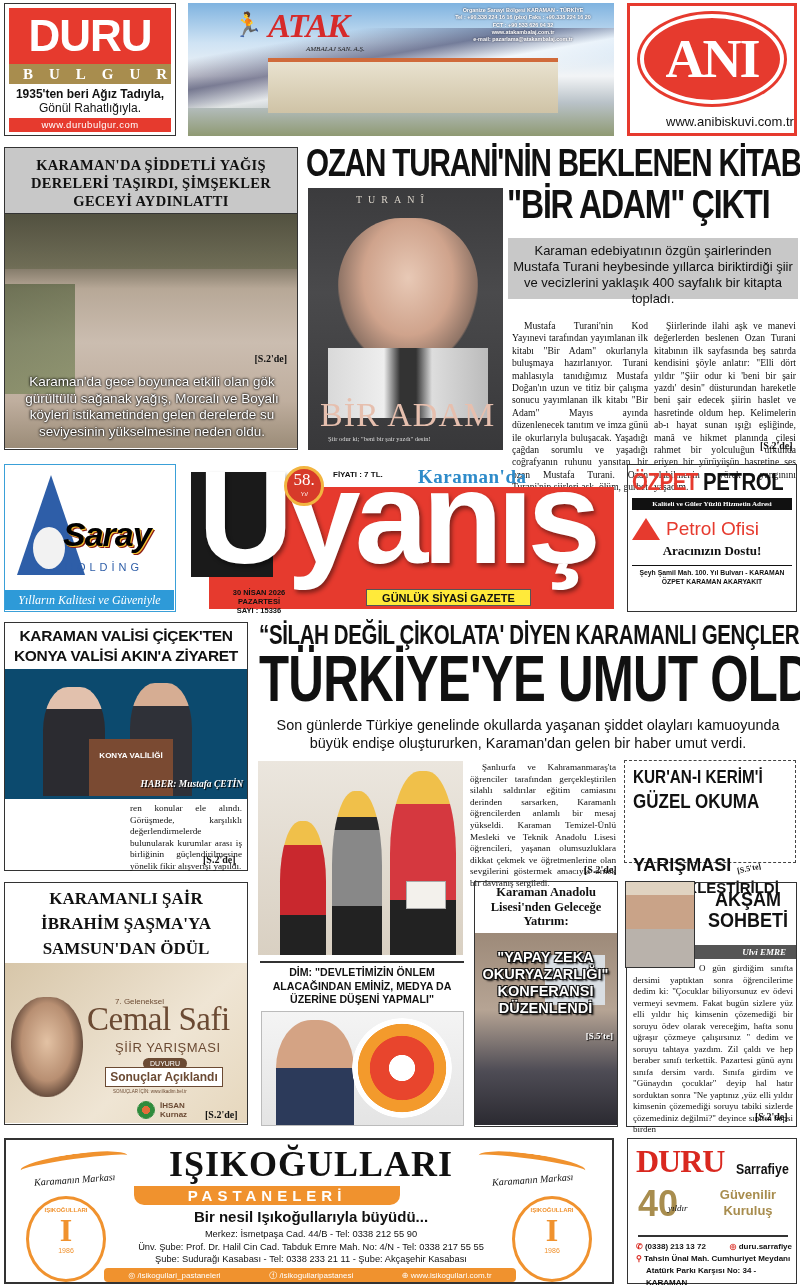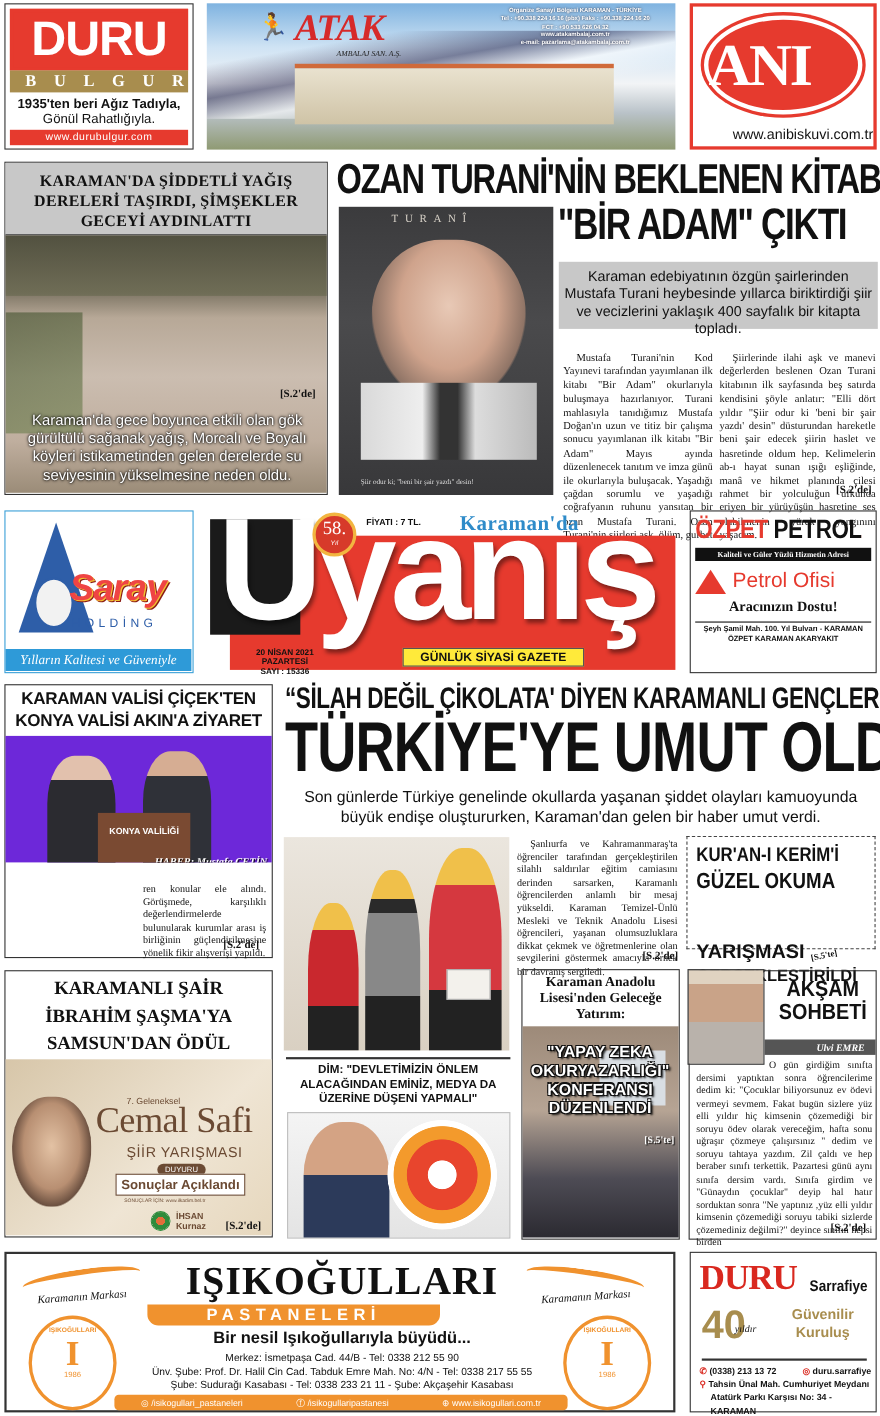--- a/index.html
+++ b/index.html
@@ -34,21 +34,21 @@
   <div class="abs center" style="left:240px;top:4px;width:190px;color:#fff;font-size:5.4px;line-height:7.3px;font-weight:bold;text-shadow:0 0 2px #223;">
     <div>Organize Sanayi Bölgesi KARAMAN - TÜRKİYE</div>
     <div>Tel : +90.338 224 16 16 (pbx)  Faks : +90.338 224 16 20</div>
     <div>FCT : +90 533 626 04 32</div>
     <div>www.atakambalaj.com.tr</div>
     <div>e-mail: pazarlama@atakambalaj.com.tr</div>
   </div>
 </div>
 
 <div class="abs" style="left:627px;top:3px;width:170px;height:133px;border:3px solid #e63a2e;">
-  <div class="abs" style="left:10px;top:8px;width:144px;height:90px;border-radius:50%;background:#e63a2e;border:4px solid #fff;box-shadow:0 0 0 3px #e63a2e;display:flex;align-items:center;justify-content:flex-start;">
+  <div class="abs" style="left:10px;top:8px;width:144px;height:90px;border-radius:50%;background:#e63a2e;border:4px solid #fff;box-shadow:0 0 0 3px #e63a2e;display:flex;align-items:center;justify-content:center;">
     <span class="serif" style="color:#fff;font-size:54px;font-weight:bold;letter-spacing:-2px;">ANI</span>
   </div>
   <div class="abs center" style="left:0;top:108px;width:164px;font-size:13px;color:#111;padding-left:36px;">www.anibiskuvi.com.tr</div>
 </div>
 
 <div class="abs box" style="left:4px;top:147px;width:294px;height:303px;">
   <div class="serif center" style="background:#c8c8c8;height:66px;font-weight:bold;font-size:14.5px;line-height:18px;padding:8px 14px 16px;letter-spacing:.3px;border-bottom:1.5px solid #333;">KARAMAN'DA ŞİDDETLİ YAĞIŞ DERELERİ TAŞIRDI, ŞİMŞEKLER GECEYİ AYDINLATTI</div>
   <div class="photo" style="position:relative;height:234px;background:linear-gradient(180deg,#6b6652 0%,#7d7564 22%,#b7a897 32%,#cbbdb0 55%,#bfae9e 80%,#9b8c78 100%);">
     <div class="abs" style="left:0;top:0;width:294px;height:55px;background:linear-gradient(180deg,#4a4a3a,#6b6b52);opacity:.75;"></div>
     <div class="abs" style="left:0;top:70px;width:70px;height:110px;background:linear-gradient(160deg,#4f5a3a,#7c8a5c);opacity:.7;"></div>
@@ -57,48 +57,49 @@
   </div>
 </div>
 
 <div class="abs" style="left:306px;top:143px;width:490px;font-weight:900;font-size:38px;line-height:40px;letter-spacing:-1.5px;white-space:nowrap;transform:scaleX(.78);transform-origin:left top;width:630px;">OZAN TURANİ'NİN BEKLENEN KİTABI</div>
 <div class="abs" style="left:507px;top:183px;font-weight:900;font-size:40px;line-height:42px;letter-spacing:-1.5px;white-space:nowrap;transform:scaleX(.8);transform-origin:left top;">"BİR ADAM" ÇIKTI</div>
 
 <div class="abs photo" style="left:308px;top:188px;width:195px;height:262px;background:linear-gradient(180deg,#3b3b3d 0%,#4a4a4c 40%,#38383a 100%);padding-left:22px;">
   <div class="abs" style="left:48px;top:6px;color:#d8d2c8;font-size:10px;letter-spacing:6px;font-family:'Liberation Serif',serif;">TURANÎ</div>
   <div class="abs" style="left:30px;top:30px;width:140px;height:150px;border-radius:45% 45% 30% 30%;background:radial-gradient(ellipse at 50% 40%,#e8c9b6 0%,#cfa38c 45%,#8f7466 70%,transparent 72%);"></div>
   <div class="abs" style="left:20px;top:160px;width:160px;height:70px;background:linear-gradient(90deg,#d9d9d9 0%,#eee 35%,#333 45%,#333 55%,#ddd 65%,#bbb 100%);"></div>
+  <div class="abs" style="left:12px;top:208px;color:#e6bfae;font-size:34px;font-family:'Liberation Serif',serif;letter-spacing:1px;white-space:nowrap;">BİR ADAM</div>
   <div class="abs" style="left:20px;top:247px;color:#ddd;font-size:6.5px;font-family:'Liberation Serif',serif;white-space:nowrap;">Şiir odur ki; "beni bir şair yazdı" desin!</div>
 </div>
 
 <div class="abs" style="left:508px;top:238px;width:290px;height:61px;background:#c8c8c8;font-size:13px;line-height:16px;text-align:center;padding:5px 4px 0;">Karaman edebiyatının özgün şairlerinden Mustafa Turani heybesinde yıllarca biriktirdiği şiir ve vecizlerini yaklaşık 400 sayfalık bir kitapta topladı.</div>
 <div class="abs small" style="left:512px;top:320px;width:136px;text-indent:12px;">Mustafa Turani'nin Kod Yayınevi tarafından yayımlanan ilk kitabı "Bir Adam" okurlarıyla buluşmaya hazırlanıyor. Turani mahlasıyla tanıdığımız Mustafa Doğan'ın uzun ve titiz bir çalışma sonucu yayımlanan ilk kitabı "Bir Adam" Mayıs ayında düzenlenecek tanıtım ve imza günü ile okurlarıyla buluşacak. Yaşadığı çağdan sorumlu ve yaşadığı coğrafyanın ruhunu yansıtan bir ozan Mustafa Turani. Ozan Turani'nin şiirleri aşk, ölüm, gurbet ve ayrılık üzerinedir.</div>
 <div class="abs small" style="left:654px;top:320px;width:142px;text-indent:12px;">Şiirlerinde ilahi aşk ve manevi değerlerden beslenen Ozan Turani kitabının ilk sayfasında beş satırda kendisini şöyle anlatır: "Elli dört yıldır "Şiir odur ki 'beni bir şair yazdı' desin" düsturundan hareketle beni şair edecek şiirin haslet ve hasretinde oldum hep. Kelimelerin ab-ı hayat sunan ışığı eşliğinde, manâ ve hikmet planında çilesi rahmet bir yolculuğun ufkunda eriyen bir yürüyüşün hasretine ses olabilmenin yürek yangınını yaşadım.</div>
 <div class="abs ref" style="left:760px;top:440px;">[S.2'de]</div>
 
 <div class="abs" style="left:4px;top:464px;width:172px;height:148px;border:1.5px solid #3aa0d8;">
   <div class="abs" style="left:12px;top:10px;width:0;height:0;border-left:34px solid transparent;border-right:34px solid transparent;border-bottom:100px solid #2e5ea8;"></div>
   <div class="abs" style="left:26px;top:60px;width:36px;height:46px;border-radius:50%;background:#f2f2f2;border:2px solid #2e5ea8;"></div>
-  <div class="abs" style="left:58px;top:50px;color:#ef4444;font-weight:900;font-size:34px;font-style:italic;letter-spacing:-1px;text-shadow:1px 1px 0 #f2c230,2px 2px 0 #8a1a14;">Saray</div>
+  <div class="abs" style="left:58px;top:50px;color:#000000;font-weight:900;font-size:34px;font-style:italic;letter-spacing:-1px;text-shadow:1px 1px 0 #f2c230,2px 2px 0 #8a1a14;">Saray</div>
   <div class="abs" style="left:60px;top:96px;color:#2e5ea8;font-size:11px;letter-spacing:4px;">HOLDİNG</div>
   <div class="abs center" style="left:0;top:125px;width:169px;height:20px;line-height:20px;background:#2e9ad8;color:#fff;font-style:italic;font-size:12px;font-family:'Liberation Serif',serif;">Yılların Kalitesi ve Güveniyle</div>
 </div>
 
 <div class="abs" style="left:186px;top:464px;width:428px;height:150px;">
   <div class="abs" style="left:23px;top:23px;width:405px;height:122px;background:#e63a2e;"></div>
   <div class="abs" style="left:5px;top:8px;width:82px;height:105px;background:#1a1a1a;"></div>
   <div class="abs" style="left:12px;top:-12px;color:#fff;font-weight:900;font-size:132px;line-height:132px;letter-spacing:-6px;text-shadow:2px 3px 4px rgba(0,0,0,.45);white-space:nowrap;">Uyanış</div>
   <div class="abs" style="left:98px;top:2px;width:40px;height:40px;border-radius:50%;background:#d73a2a;border:3px solid #f2b540;color:#fff;text-align:center;">
     <div class="serif" style="font-size:17px;line-height:22px;font-family:'Liberation Serif',serif;">58.</div>
     <div style="font-size:6px;line-height:6px;font-style:italic;">Yıl</div>
   </div>
   <div class="abs" style="left:147px;top:6px;font-size:8px;font-weight:bold;">FİYATI : 7 TL.</div>
   <div class="abs" style="left:232px;top:2px;color:#2e8bc9;font-family:'Liberation Serif',serif;font-weight:bold;font-size:19px;letter-spacing:.5px;">Karaman'da</div>
   <div class="abs center" style="left:28px;top:124px;width:90px;font-size:7.5px;font-weight:bold;line-height:9px;">
-    <div>20 NİSAN 2021 PAZARTESİ</div>
+    <div>30 NİSAN 2026 PAZARTESİ</div>
     <div>SAYI : 15336</div>
   </div>
   <div class="abs center" style="left:180px;top:125px;width:165px;height:17px;line-height:16px;background:#ffea3a;border:1px solid #555;font-weight:bold;font-size:11px;">GÜNLÜK SİYASİ GAZETE</div>
 </div>
 
 <div class="abs box" style="left:627px;top:464px;width:170px;height:148px;padding:4px;">
   <div style="font-weight:900;font-size:24px;line-height:26px;transform:scaleX(.85);transform-origin:left top;white-space:nowrap;letter-spacing:-.5px;">
     <span style="background:linear-gradient(90deg,#e63a2e 0 45%,#111 45% 100%);-webkit-background-clip:text;background-clip:text;color:transparent;">ÖZPET PETROL</span>
   </div>
   <div class="serif center" style="background:#111;color:#fff;font-size:7px;font-weight:bold;height:12px;line-height:12px;margin-top:3px;font-family:'Liberation Serif',serif;">Kaliteli ve Güler Yüzlü Hizmetin Adresi</div>
@@ -108,21 +109,21 @@
   </div>
   <div class="center serif" style="font-weight:bold;font-size:13px;margin-top:3px;font-family:'Liberation Serif',serif;border-bottom:1.5px solid #111;padding-bottom:6px;">Aracınızın Dostu!</div>
   <div class="center" style="font-size:6.8px;font-weight:bold;line-height:8.5px;margin-top:3px;">
     <div>Şeyh Şamil Mah. 100. Yıl Bulvarı - KARAMAN</div>
     <div>ÖZPET KARAMAN AKARYAKIT</div>
   </div>
 </div>
 
 <div class="abs box" style="left:4px;top:622px;width:244px;height:249px;">
   <div class="center" style="font-weight:900;font-size:15.5px;line-height:20px;padding:3px 6px 0;height:46px;letter-spacing:-.3px;">KARAMAN VALİSİ ÇİÇEK'TEN KONYA VALİSİ AKIN'A ZİYARET</div>
-  <div class="photo" style="position:relative;height:115px;background:#6d28d9;">
+  <div class="photo" style="position:relative;height:130px;background:#0c4a6e;">
     <div class="abs" style="left:38px;top:18px;width:62px;height:109px;background:linear-gradient(180deg,#e2c1ad 0 20%,#2b2b30 20%);border-radius:40% 40% 0 0;"></div>
     <div class="abs" style="left:125px;top:14px;width:62px;height:113px;background:linear-gradient(180deg,#d6ad93 0 20%,#2f3138 20%);border-radius:40% 40% 0 0;"></div>
     <div class="abs center" style="left:84px;top:70px;width:84px;height:57px;background:#7a4a32;color:#fff;font-weight:bold;font-size:8px;padding-top:12px;">KONYA VALİLİĞİ</div>
     <div class="abs" style="right:4px;top:110px;color:#fff;font-style:italic;font-weight:bold;font-size:9.5px;font-family:'Liberation Serif',serif;text-shadow:1px 1px 1px #000;">HABER: Mustafa ÇETİN</div>
   </div>
   <div class="abs small" style="left:125px;top:180px;width:112px;font-size:9.2px;line-height:11.6px;">ren konular ele alındı. Görüşmede, karşılıklı değerlendirmelerde bulunularak kurumlar arası iş birliğinin güçlendirilmesine yönelik fikir alışverişi yapıldı.</div>
   <div class="abs ref" style="left:198px;top:231px;">[S.2'de]</div>
 </div>
 
 <div class="abs" style="left:259px;top:620px;font-weight:900;font-size:27px;line-height:30px;white-space:nowrap;transform:scaleX(.76);transform-origin:left top;letter-spacing:-.5px;">“SİLAH DEĞİL ÇİKOLATA' DİYEN KARAMANLI GENÇLER</div>

